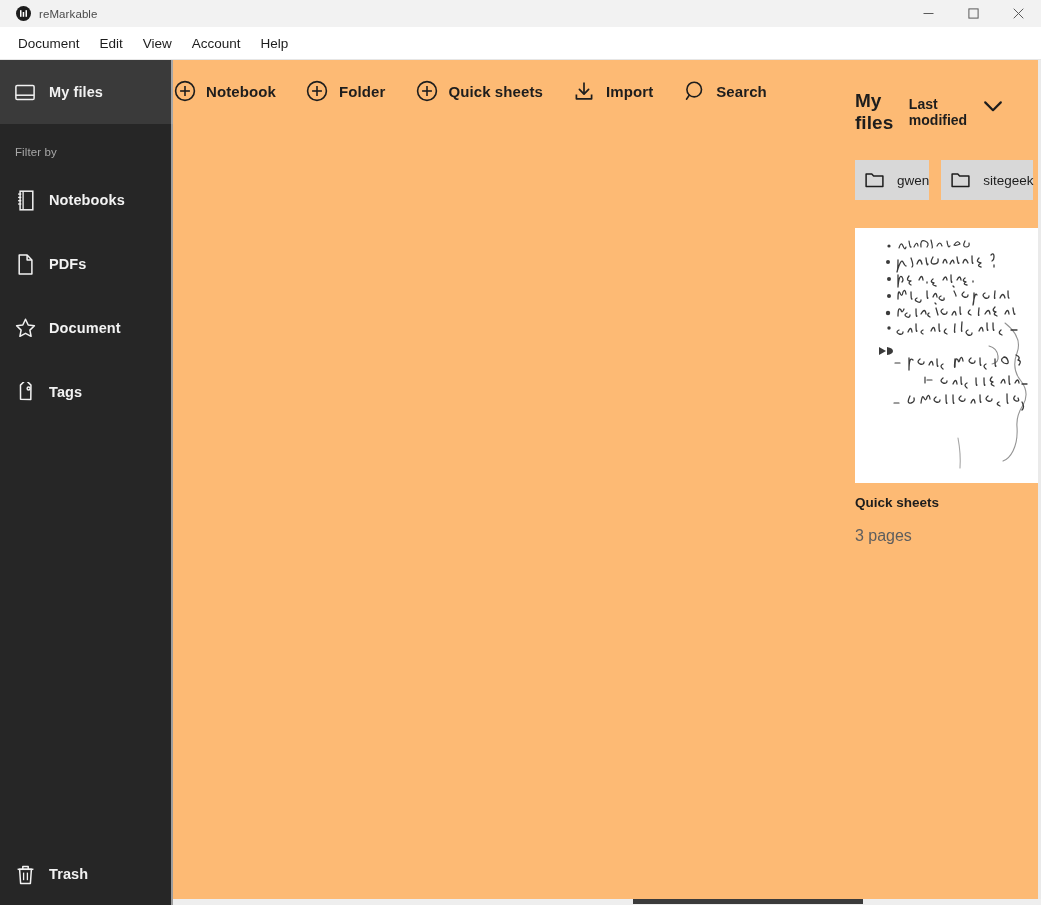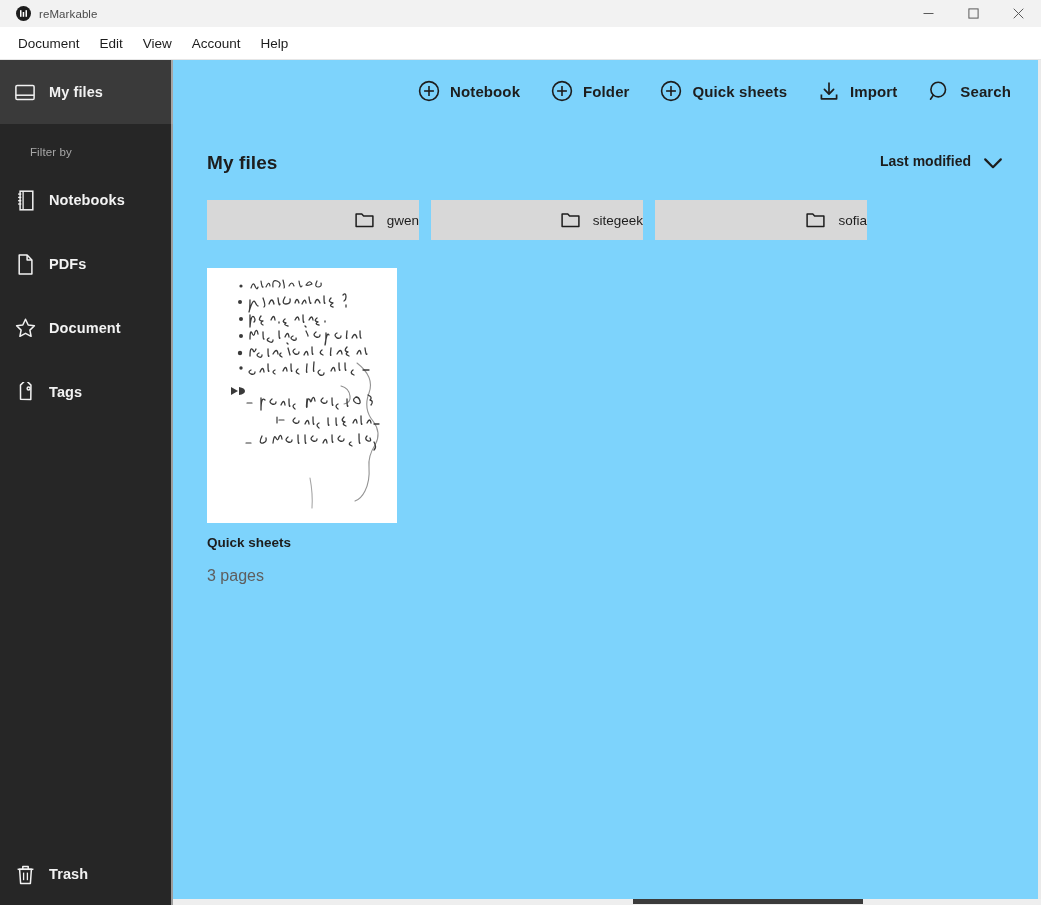--- a/index.html
+++ b/index.html
@@ -118,34 +118,35 @@
     height: 22px;
     display: flex;
     align-items: center;
     justify-content: center;
     flex: 0 0 22px;
   }
   .side-icon svg { display: block; }
   .filter-label {
     font-size: 11.5px;
     color: #a8a8a8;
-    padding: 22px 0 10px 30px;
+    padding: 22px 0 10px 15px;
     letter-spacing: 0.1px;
   }
   .side-spacer { flex: 1; }
   .side-row.trash { height: 62px; }
 
   
   .main {
     flex: 1;
-    background: #7dd3fc;
-    display: flex;
-    flex-direction: column;
+    background: #fdba74;
+    display: flex;
+    flex-direction: row;
     min-width: 0;
     position: relative;
+    gap: 24px;
   }
 
   .toolbar {
     height: 62px;
     flex: 0 0 62px;
     display: flex;
     align-items: center;
     justify-content: flex-end;
     padding-right: 30px;
     gap: 30px;
@@ -206,21 +207,21 @@
     gap: 12px;
     margin-bottom: 28px;
   }
   .folder-card {
     width: 212px;
     height: 40px;
     background: #d8d8d8;
     display: flex;
     align-items: center;
     gap: 13px;
-    padding-left: 4px;
+    padding-left: 10px;
     justify-content: flex-end;
   }
   .folder-icon { width: 19px; height: 19px; display: flex; align-items: center; justify-content: center; }
   .folder-icon svg { display: block; }
   .folder-name { font-size: 13.5px; color: #1d1d1d; }
 
   .doc-grid { display: flex; gap: 14px; }
   .doc-card { width: 190px; }
   .doc-thumb {
     width: 190px;

